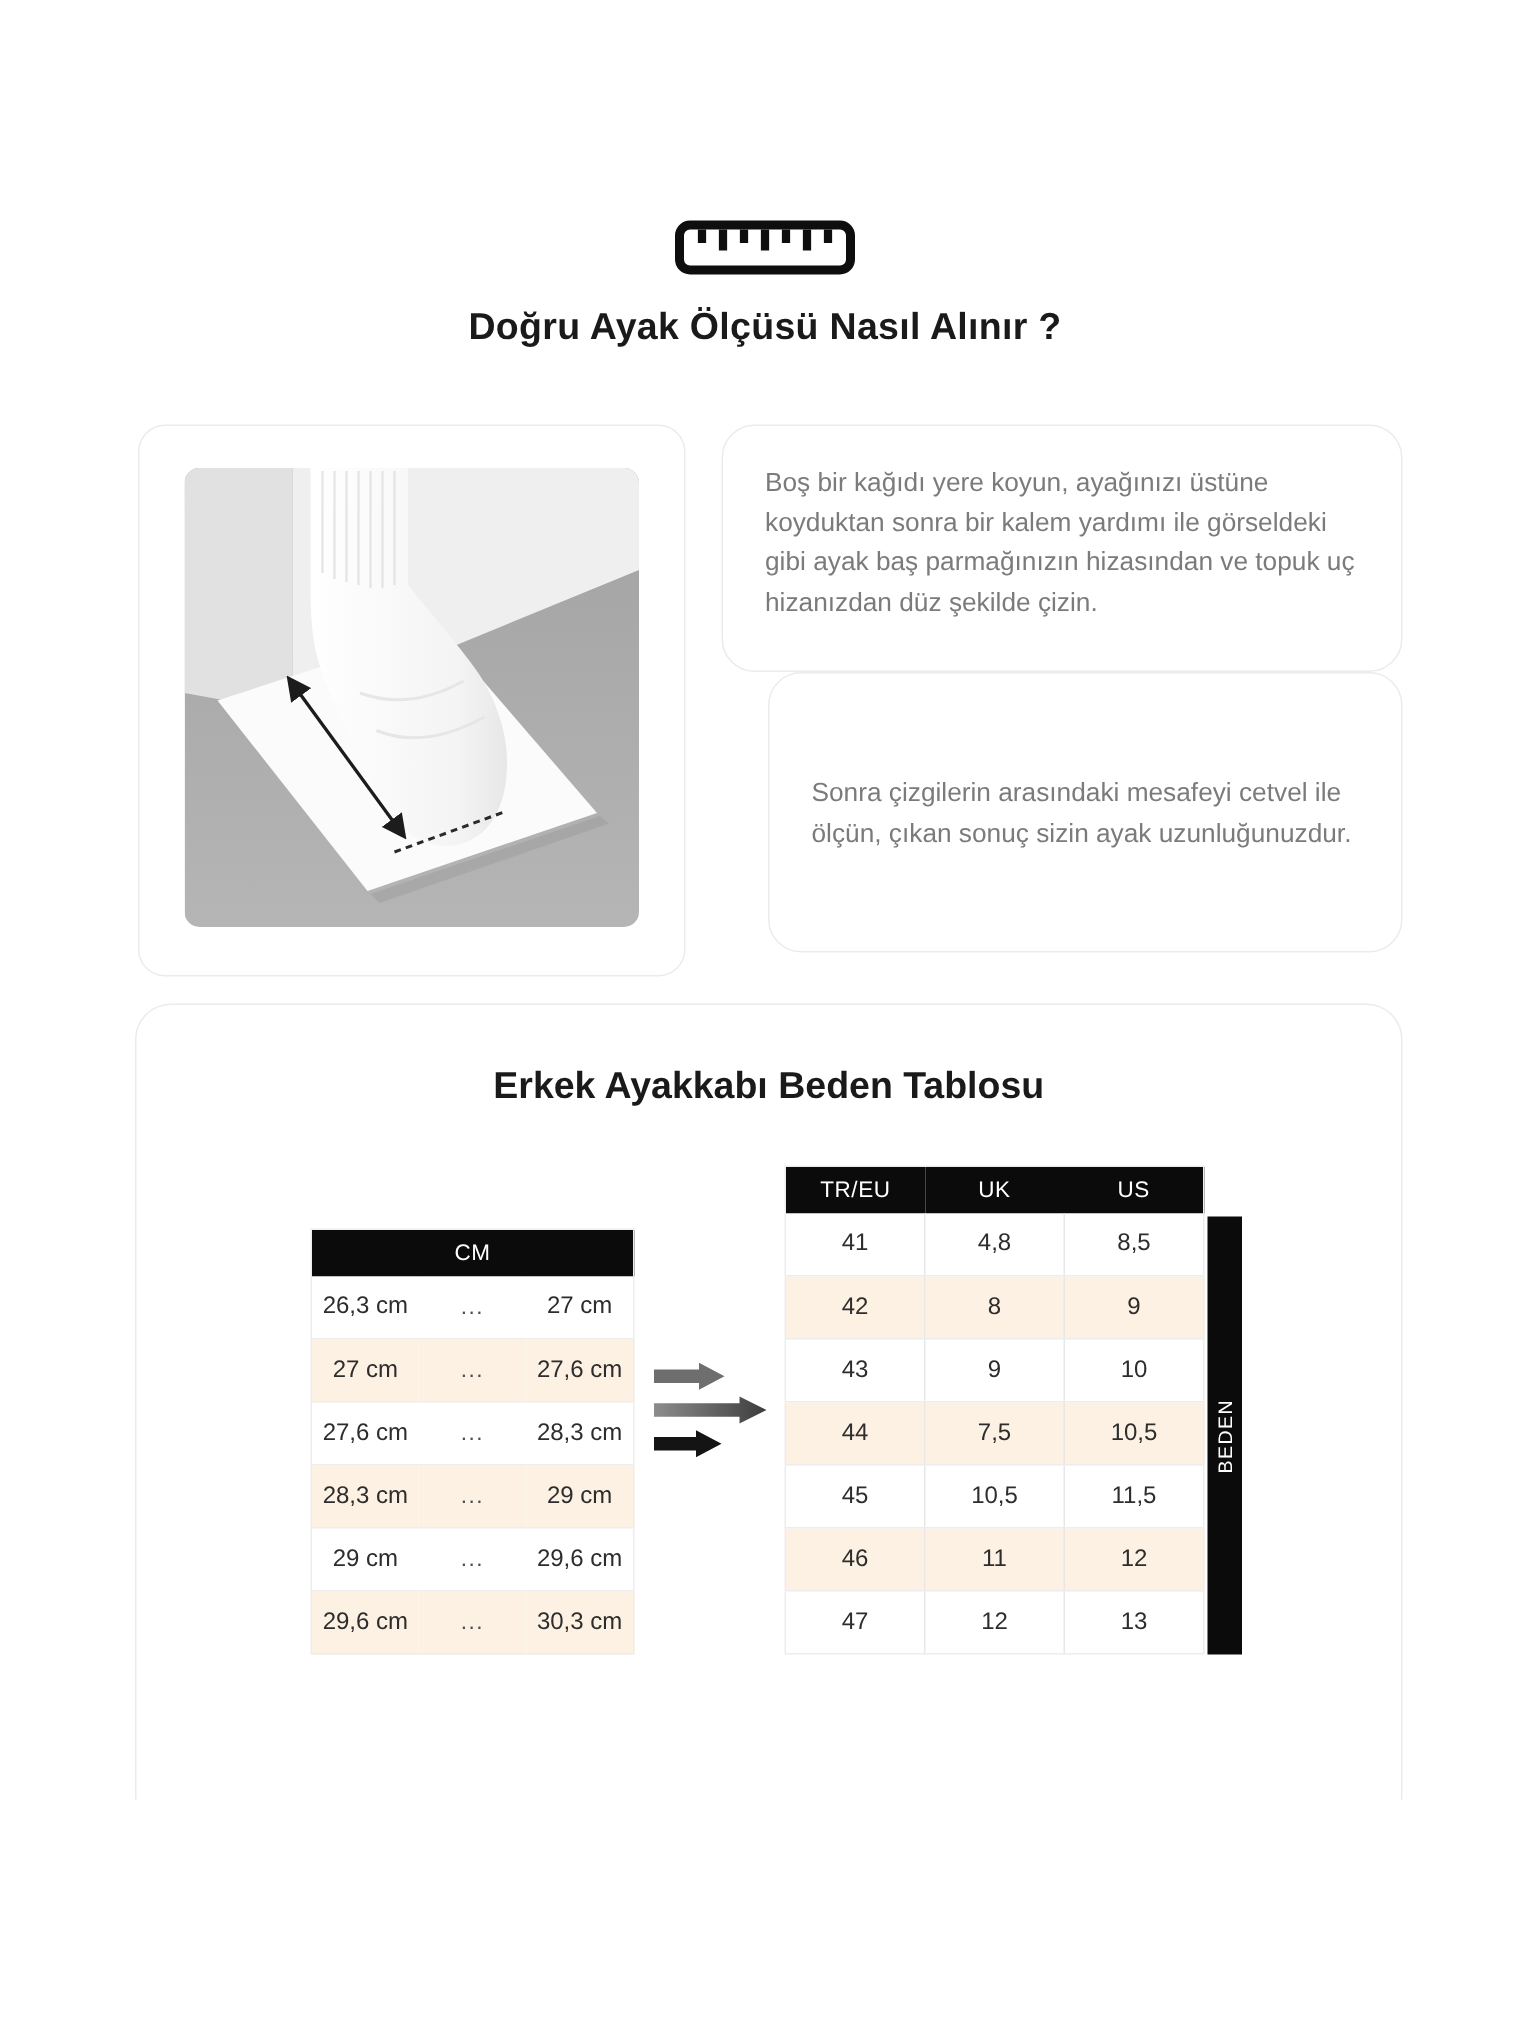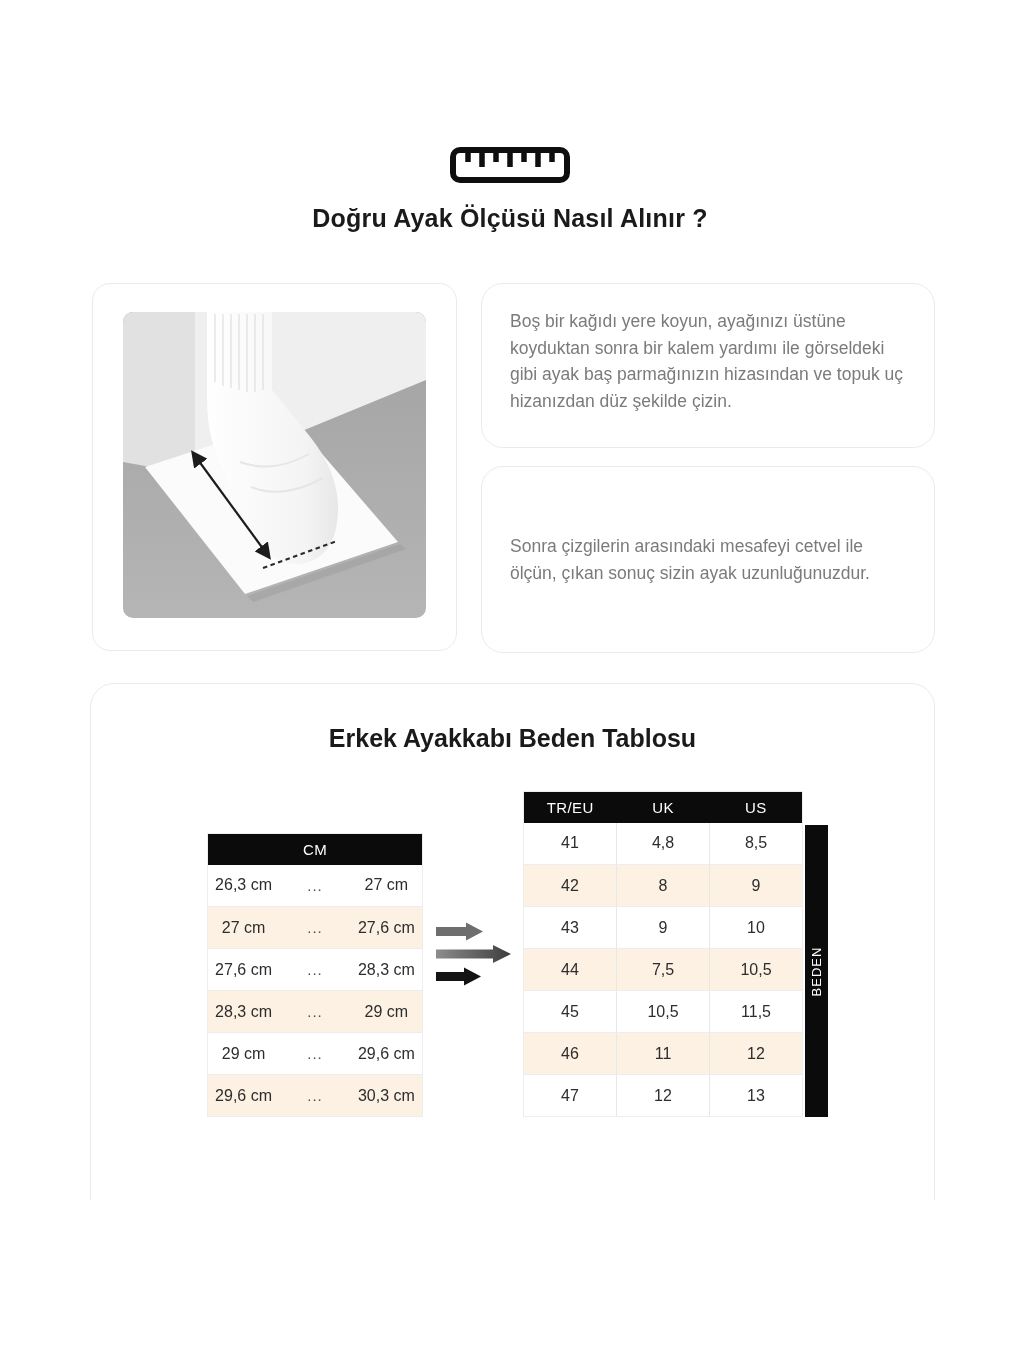--- a/index.html
+++ b/index.html
@@ -8,28 +8,28 @@
 
   
   .hero { text-align:center; padding-top:146px; }
   .ruler-svg { display:block; margin:0 auto; }
   .page-title { margin-top:20px; font-size:25px; font-weight:700; color:#1a1a1a; letter-spacing:0.2px; }
 
   
   .guide-row { display:flex; gap:24px; margin:50px 85px 0 92px; }
   .photo-card { width:365px; height:368px; border:1px solid #ebebeb; border-radius:18px; background:#fff; padding-top:28px; flex:none; }
   .photo-frame { width:303px; height:306px; margin:0 auto; border-radius:10px; overflow:hidden; }
-  .steps-col { flex:1; display:flex; flex-direction:column; gap:18px; }
+  .steps-col { flex:1; display:flex; flex-direction:column; }
   .info-card { border:1px solid #ebebeb; border-radius:22px; background:#fff; }
   .info-card.step-1 { height:165px; padding:24px 26px 0 28px; }
-  .info-card.step-2 { height:187px; padding:0 26px 0 28px; display:flex; align-items:center; }
+  .info-card.step-2 { height:187px; padding:0 26px 0 28px; display:flex; align-items:center;margin-left:31px; }
   .info-text { font-size:17.5px; line-height:26.5px; color:#7b7b7b; }
 
   
-  .table-card { margin:30px 85px 0 90px; height:552px; border:1px solid #ebebeb; border-radius:24px; background:#fff; padding-top:40px; }
+  .table-card { margin:18px 85px 0 90px; height:552px; border:1px solid #ebebeb; border-radius:24px; background:#fff; padding-top:40px; }
   .table-card-title { text-align:center; font-size:25px; font-weight:700; color:#1a1a1a; }
   .tables-row { display:flex; align-items:flex-end; margin-top:38px; margin-left:116px; }
 
   table { border-collapse:collapse; }
   thead th { background:#0b0b0b; color:#ffffff; font-size:15px; font-weight:500; height:31px; letter-spacing:0.4px; }
   tbody td { height:42px; text-align:center; font-size:16px; color:#2d2d2d; background:#fff; border-bottom:1px solid #ededed; }
   tbody tr:nth-child(even) td { background:#fcf1e3; }
 
   .cm-table { width:216px; table-layout:fixed; border:1px solid #ededed; }
   .cm-table td.cell-from, .cm-table td.cell-to { width:90px; }

